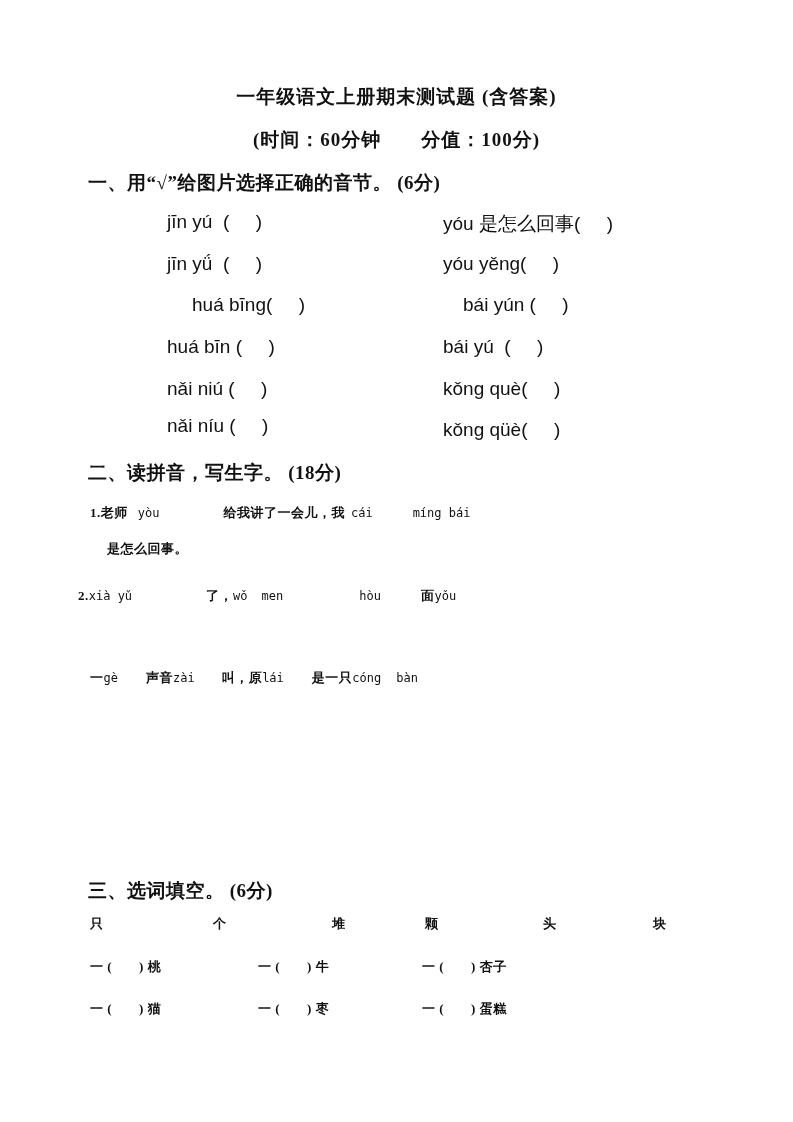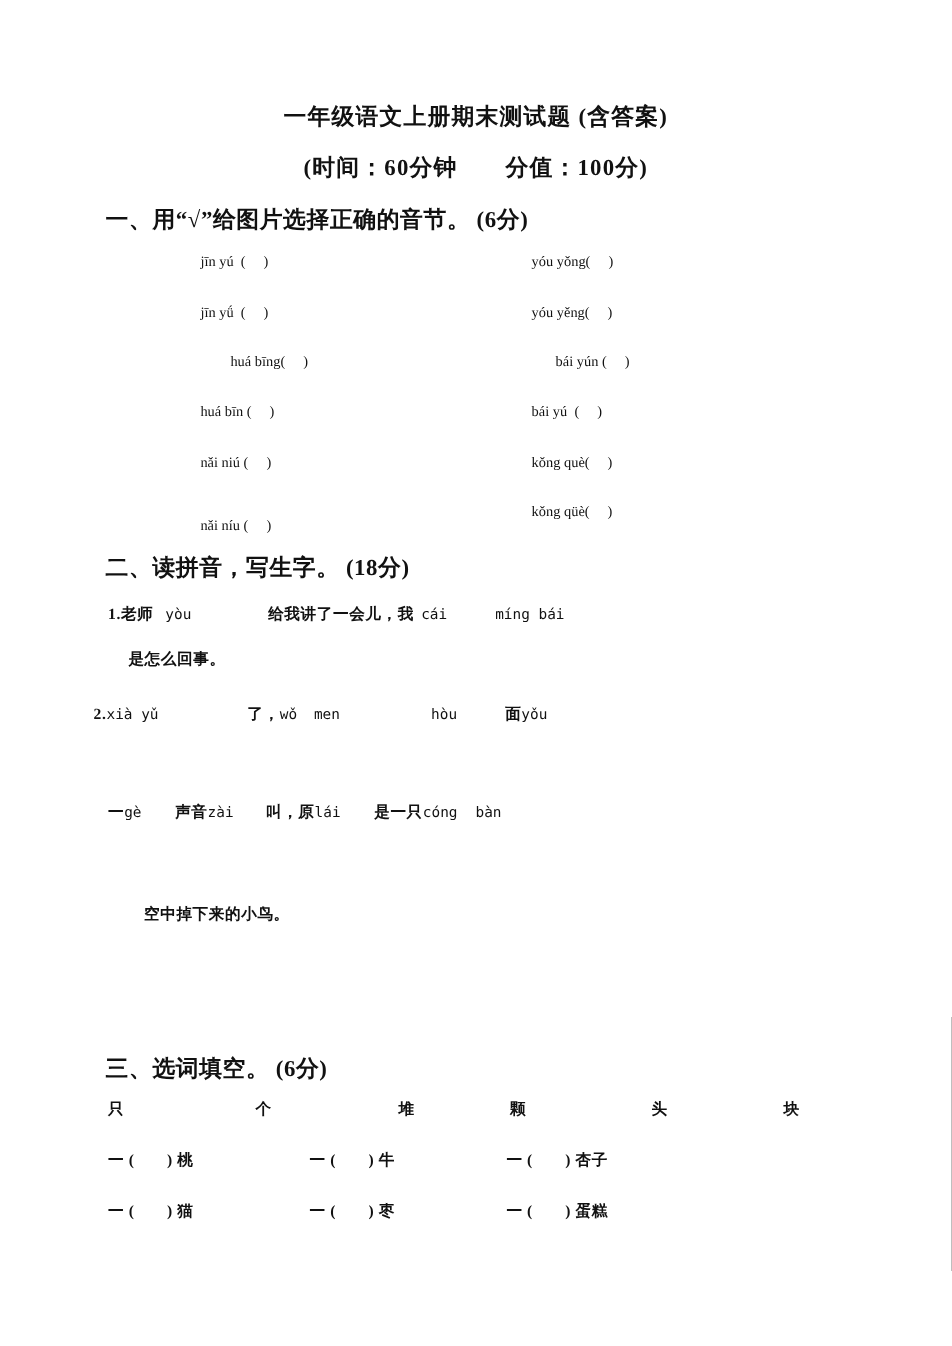--- a/index.html
+++ b/index.html
@@ -11,22 +11,22 @@
     overflow:hidden;
     margin:0 auto;
     font-family:"Liberation Serif","DejaVu Serif",serif;
   }
   .abs{position:absolute;}
   .cn{
     font-family:"Liberation Serif","DejaVu Serif",serif;
     font-size:13px;font-weight:600;letter-spacing:0.5px;
   }
   .py{
-    font-family:Liberation Serif, serif;
-    font-size:12px;font-weight:400;white-space:pre;letter-spacing:0;
+    font-family:Liberation Sans, sans-serif;
+    font-size:19px;font-weight:400;white-space:pre;letter-spacing:0;
   }
   .py-body{
     font-family:"DejaVu Sans Mono","Liberation Mono",monospace;
     font-size:12px;font-weight:400;white-space:pre;
   }
   .doc-title{
     left:0;top:84px;width:100%;text-align:center;
     font-size:19px;font-weight:700;letter-spacing:1px;
   }
   .doc-meta{
@@ -44,55 +44,54 @@
 
 <div id="page">
 
   <div class="abs doc-title">一年级语文上册期末测试题 (含答案)</div>
   <div class="abs doc-meta">(时间：60分钟　　分值：100分)</div>
 
   <div class="abs heading" style="left:88px;top:170px">一、用“√”给图片选择正确的音节。 (6分)</div>
 
   <div>
     <span class="abs py" style="left:167px;top:211px">jīn yú  (     )</span>
-    <span class="abs py" style="left:443px;top:211px">yóu yǒng(     )</span>
+    <span class="abs py" style="left:443px;top:211px">yóu 是怎么回事(     )</span>
 
     <span class="abs py" style="left:167px;top:253px">jīn yǘ  (     )</span>
     <span class="abs py" style="left:443px;top:253px">yóu yěng(     )</span>
 
     <span class="abs py" style="left:192px;top:294px">huá bīng(     )</span>
     <span class="abs py" style="left:463px;top:294px">bái yún (     )</span>
 
     <span class="abs py" style="left:167px;top:336px">huá bīn (     )</span>
     <span class="abs py" style="left:443px;top:336px">bái yú  (     )</span>
 
     <span class="abs py" style="left:167px;top:378px">nǎi niú (     )</span>
     <span class="abs py" style="left:443px;top:378px">kǒng què(     )</span>
 
-    <span class="abs py" style="left:167px;top:431px">nǎi níu (     )</span>
+    <span class="abs py" style="left:167px;top:415px">nǎi níu (     )</span>
     <span class="abs py" style="left:443px;top:419px">kǒng qüè(     )</span>
   </div>
 
   <div class="abs heading" style="left:88px;top:460px">二、读拼音，写生字。 (18分)</div>
 
   <div class="abs line" style="left:90px;top:503px">
     <span class="cn">1.老师</span><span class="py-body" style="margin-left:10px">yòu</span><span class="cn" style="margin-left:64px">给我讲了一会儿，我</span><span class="py-body" style="margin-left:6px">cái</span><span class="py-body" style="margin-left:40px">míng bái</span>
   </div>
 
   <div class="abs cn" style="left:107px;top:540px">是怎么回事。</div>
 
   <div class="abs line" style="left:78px;top:586px">
     <span class="cn">2.</span><span class="py-body">xià yǔ</span><span class="cn" style="margin-left:74px">了，</span><span class="py-body">wǒ</span><span class="py-body" style="margin-left:14px">men</span><span class="py-body" style="margin-left:76px">hòu</span><span class="cn" style="margin-left:40px">面</span><span class="py-body">yǒu</span>
   </div>
 
   <div class="abs line" style="left:90px;top:668px">
     <span class="cn">一</span><span class="py-body">gè</span><span class="cn" style="margin-left:28px">声音</span><span class="py-body">zài</span><span class="cn" style="margin-left:27px">叫，原</span><span class="py-body">lái</span><span class="cn" style="margin-left:28px">是一只</span><span class="py-body">cóng</span><span class="py-body" style="margin-left:15px">bàn</span>
   </div>
 
-  <div class="abs cn" style="left:120px;top:753px">空中掉下来的小鸟。</div>
 
 
   <div class="abs heading" style="left:88px;top:878px">三、选词填空。 (6分)</div>
 
   <div>
     <span class="abs cn" style="left:90px;top:915px">只</span>
     <span class="abs cn" style="left:213px;top:915px">个</span>
     <span class="abs cn" style="left:332px;top:915px">堆</span>
     <span class="abs cn" style="left:425px;top:915px">颗</span>
     <span class="abs cn" style="left:543px;top:915px">头</span>

